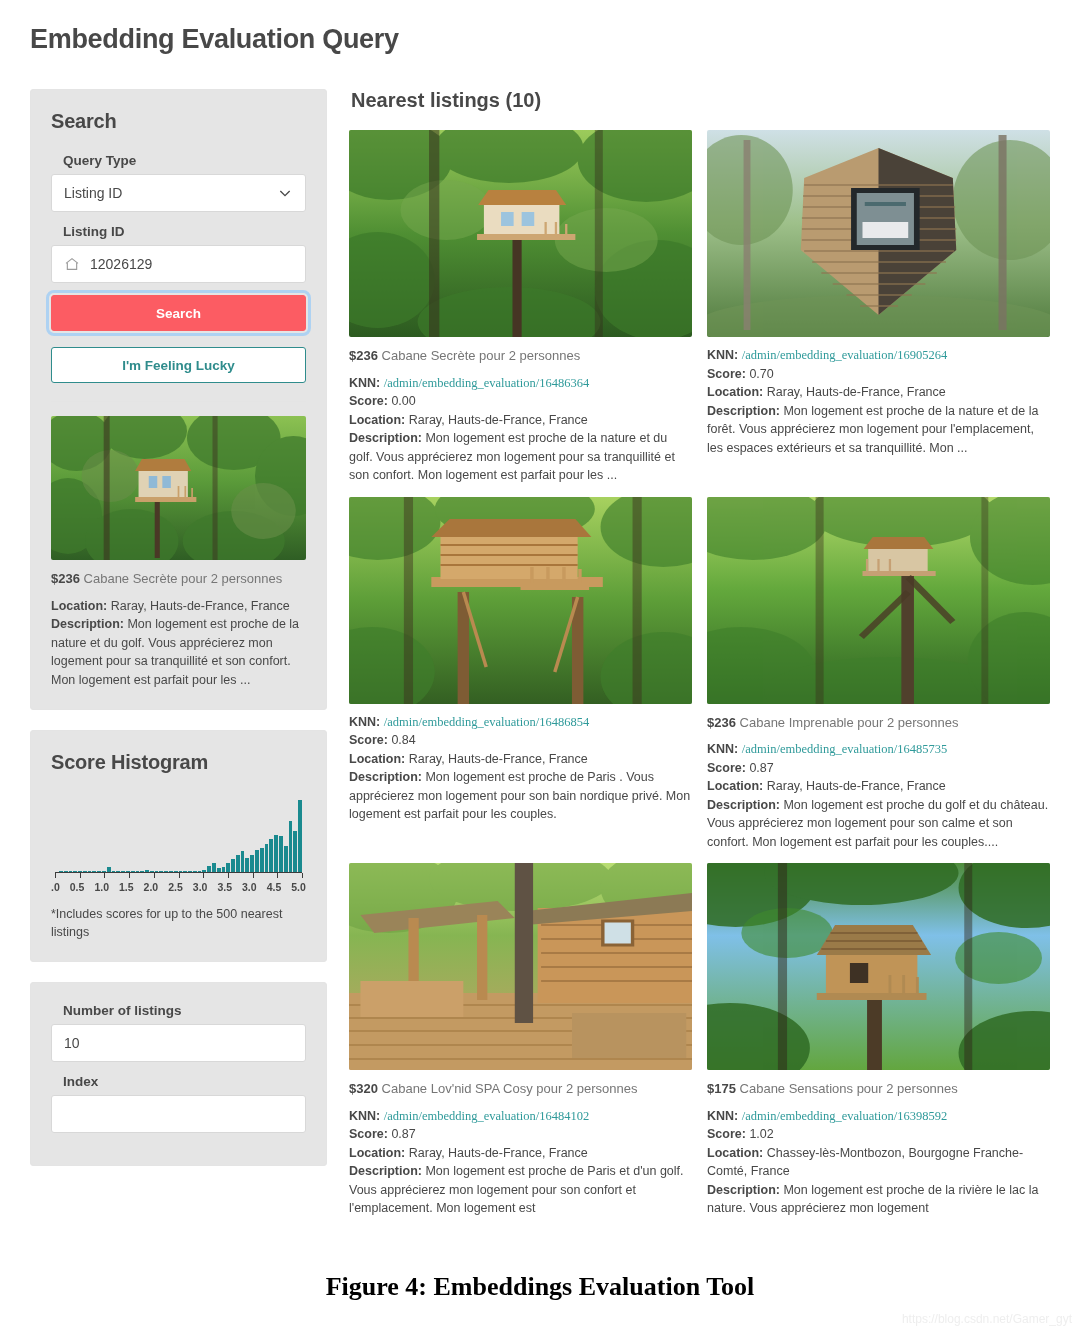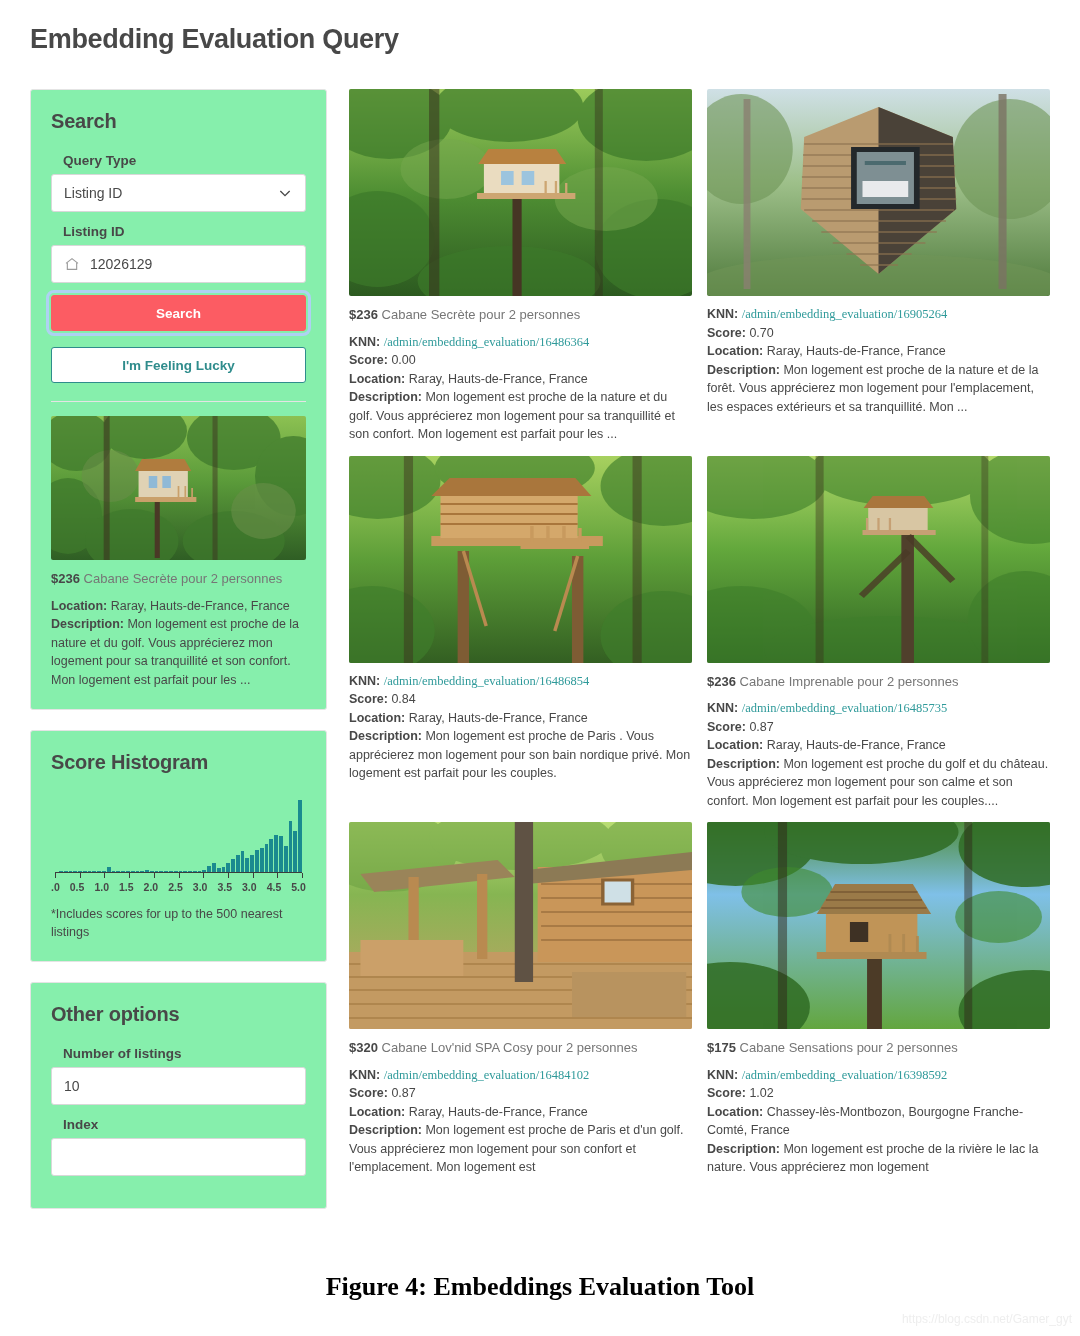--- a/index.html
+++ b/index.html
@@ -23,21 +23,21 @@
   
   .app{
     position:absolute; left:30px; top:89px;
     width:1020px; height:1150px;
     display:flex; gap:12px;
   }
   .left-col{ width:297px; flex:0 0 297px; }
   .right-col{ flex:1; padding-left:10px; }
 
   .panel{
-    background:#86efac;
+    background:#e5e5e5;
     border:1px solid #e4e4e4;
     border-radius:3px;
     padding:20px;
   }
   .panel + .panel{ margin-top:20px; }
 
   .panel-title{
     font-size:20px; font-weight:bold; color:#484848;
     margin:0 0 20px 0; letter-spacing:-0.2px;
   }
@@ -314,31 +314,31 @@
             <span>3.5</span>
             <span>3.0</span>
             <span>4.5</span>
             <span>5.0</span>
           </div>
       </div>
       <div class="hist-note">*Includes scores for up to the 500 nearest listings</div>
     </div>
 
     <div class="panel">
-      <div class="panel-title">Other options</div>
       <label class="field-label">Number of listings</label>
       <div class="text-box">
         <span class="text-val">10</span>
       </div>
       <label class="field-label">Index</label>
       <div class="text-box"></div>
     </div>
   </div>
 
   <div class="right-col">
+    <div class="results-title">Nearest listings (10)</div>
     <div class="grid" id="results-grid">
         <div class="card">
       <div class="thumb">
         <svg viewBox="0 0 300 207" preserveAspectRatio="none">
       <defs>
                 <linearGradient id="a1" x1="0" y1="0" x2="0" y2="1">
                   <stop offset="0%" stop-color="#9ccb5b"></stop>
                   <stop offset="50%" stop-color="#4f8f33"></stop>
                   <stop offset="100%" stop-color="#2c5a20"></stop>
                 </linearGradient>

